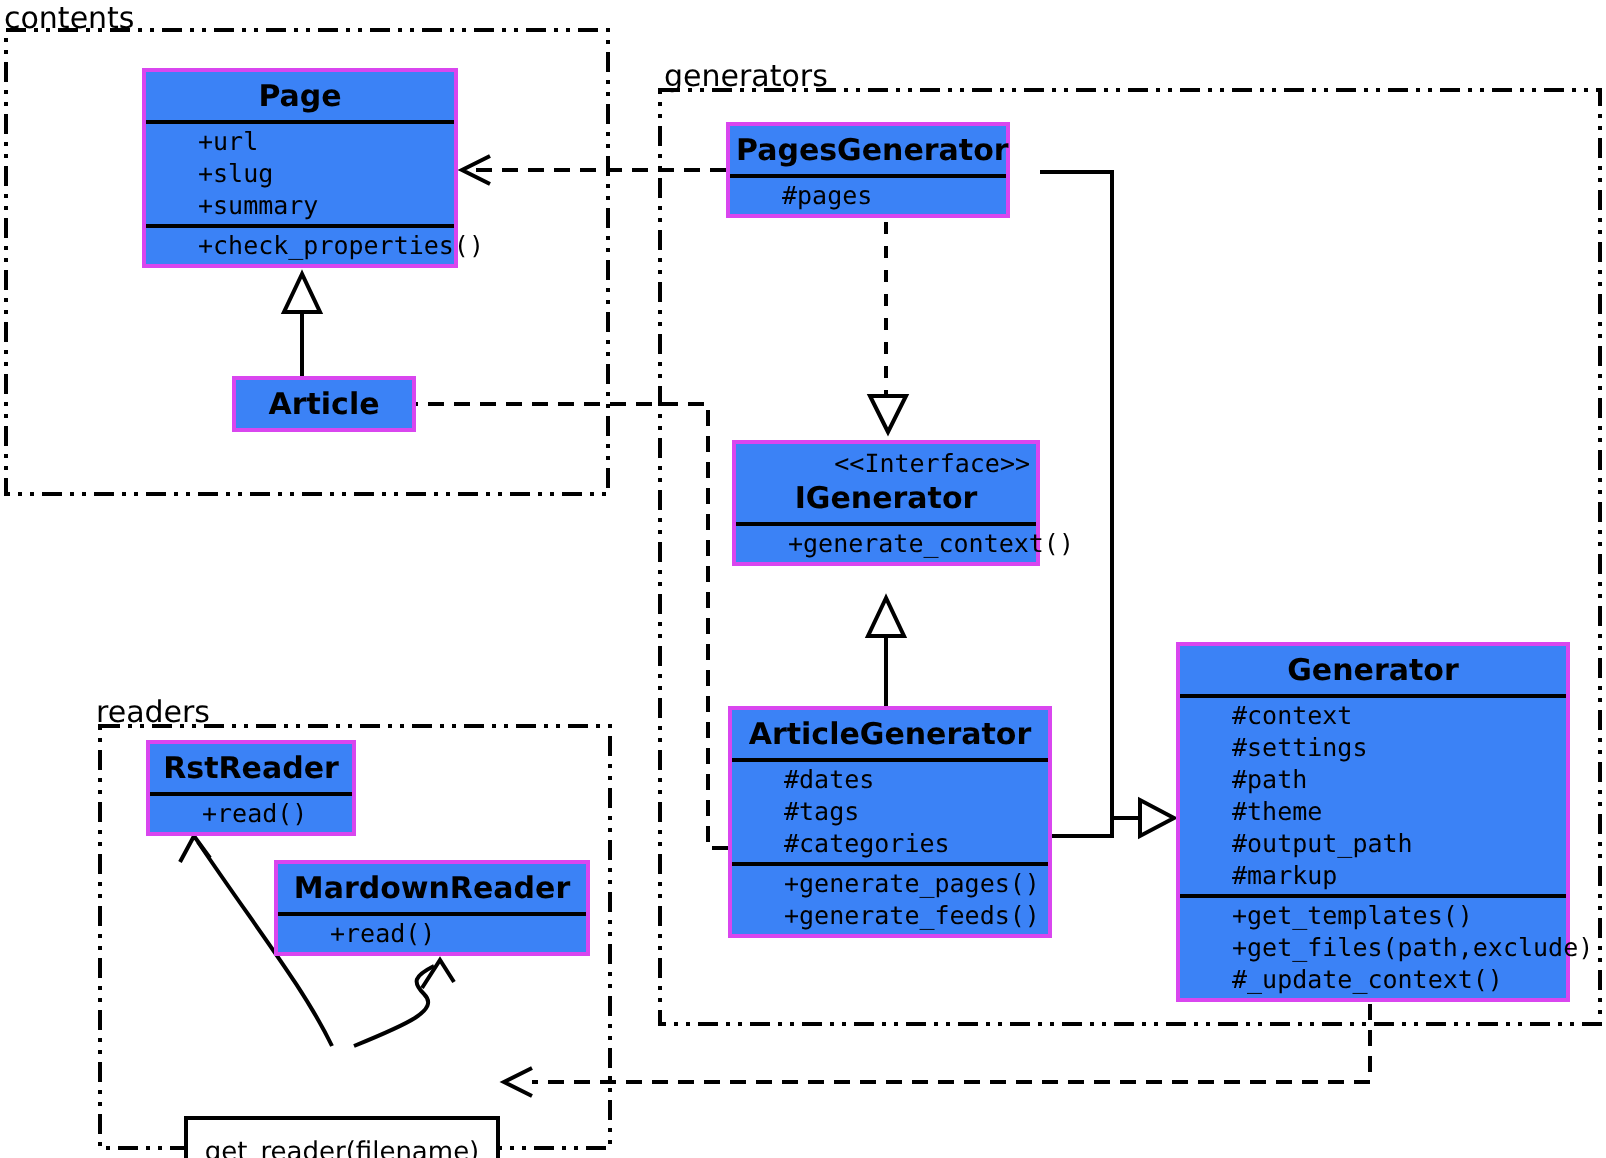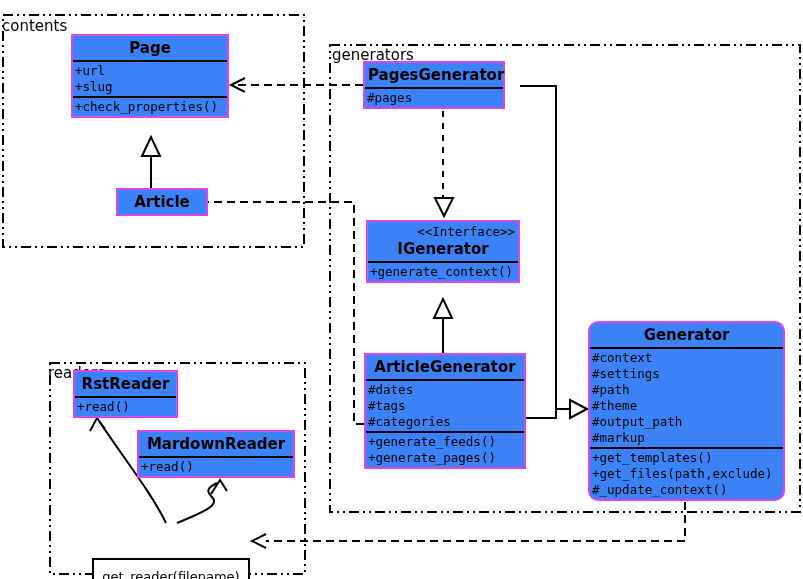--- a/index.html
+++ b/index.html
@@ -16,21 +16,20 @@
     position: absolute;
     left: 0; top: 0;
     width: 803px; height: 579px;
   }
   .pkg-label {
     position: absolute;
     font-size: 15px;
     line-height: 16px;
     color: #000;
     white-space: nowrap;
-    margin-top: 17px;
   }
   .cls {
     position: absolute;
     background: #3b82f6;
     border: 2px solid #d946ef;
     box-sizing: border-box;
   }
   .cls-title {
     font-weight: bold;
     font-size: 15px;
@@ -49,20 +48,21 @@
   }
   .sec {
     border-top: 2px solid #000000;
     padding: 1px 2px;
   }
   .mline {
     font-family: "DejaVu Sans Mono", monospace;
     font-size: 12.5px;
     line-height: 16px;
     white-space: pre;
+    margin-left: 24px;
   }
   .fn-box {
     position: absolute;
     background: #ffffff;
     border: 2px solid #000000;
     box-sizing: border-box;
     display: flex;
     align-items: center;
     justify-content: center;
     font-size: 13px;
@@ -135,20 +135,21 @@
 
   <div class="pkg-label" style="left:2px; top:1px;">contents</div>
   <div class="pkg-label" style="left:332px; top:30px;">generators</div>
   <div class="pkg-label" style="left:48px; top:348px;">readers</div>
 
   <div class="cls" style="left:71px; top:34px; width:158px;">
     <div class="cls-title">Page</div>
     <div class="sec">
       <div class="mline">+url</div>
       <div class="mline">+slug</div>
+      <div class="mline">+summary</div>
     </div>
     <div class="sec">
       <div class="mline">+check_properties()</div>
     </div>
   </div>
 
   <div class="cls" style="left:116px; top:188px; width:92px;">
     <div class="cls-title">Article</div>
   </div>
 
@@ -170,26 +171,26 @@
   </div>
 
   <div class="cls" style="left:364px; top:353px; width:162px;">
     <div class="cls-title">ArticleGenerator</div>
     <div class="sec">
       <div class="mline">#dates</div>
       <div class="mline">#tags</div>
       <div class="mline">#categories</div>
     </div>
     <div class="sec">
+      <div class="mline">+generate_pages()</div>
       <div class="mline">+generate_feeds()</div>
-      <div class="mline">+generate_pages()</div>
-    </div>
-  </div>
-
-  <div class="cls" style="left:588px; top:321px; width:197px;border-radius:10px;">
+    </div>
+  </div>
+
+  <div class="cls" style="left:588px; top:321px; width:197px;">
     <div class="cls-title">Generator</div>
     <div class="sec">
       <div class="mline">#context</div>
       <div class="mline">#settings</div>
       <div class="mline">#path</div>
       <div class="mline">#theme</div>
       <div class="mline">#output_path</div>
       <div class="mline">#markup</div>
     </div>
     <div class="sec">

